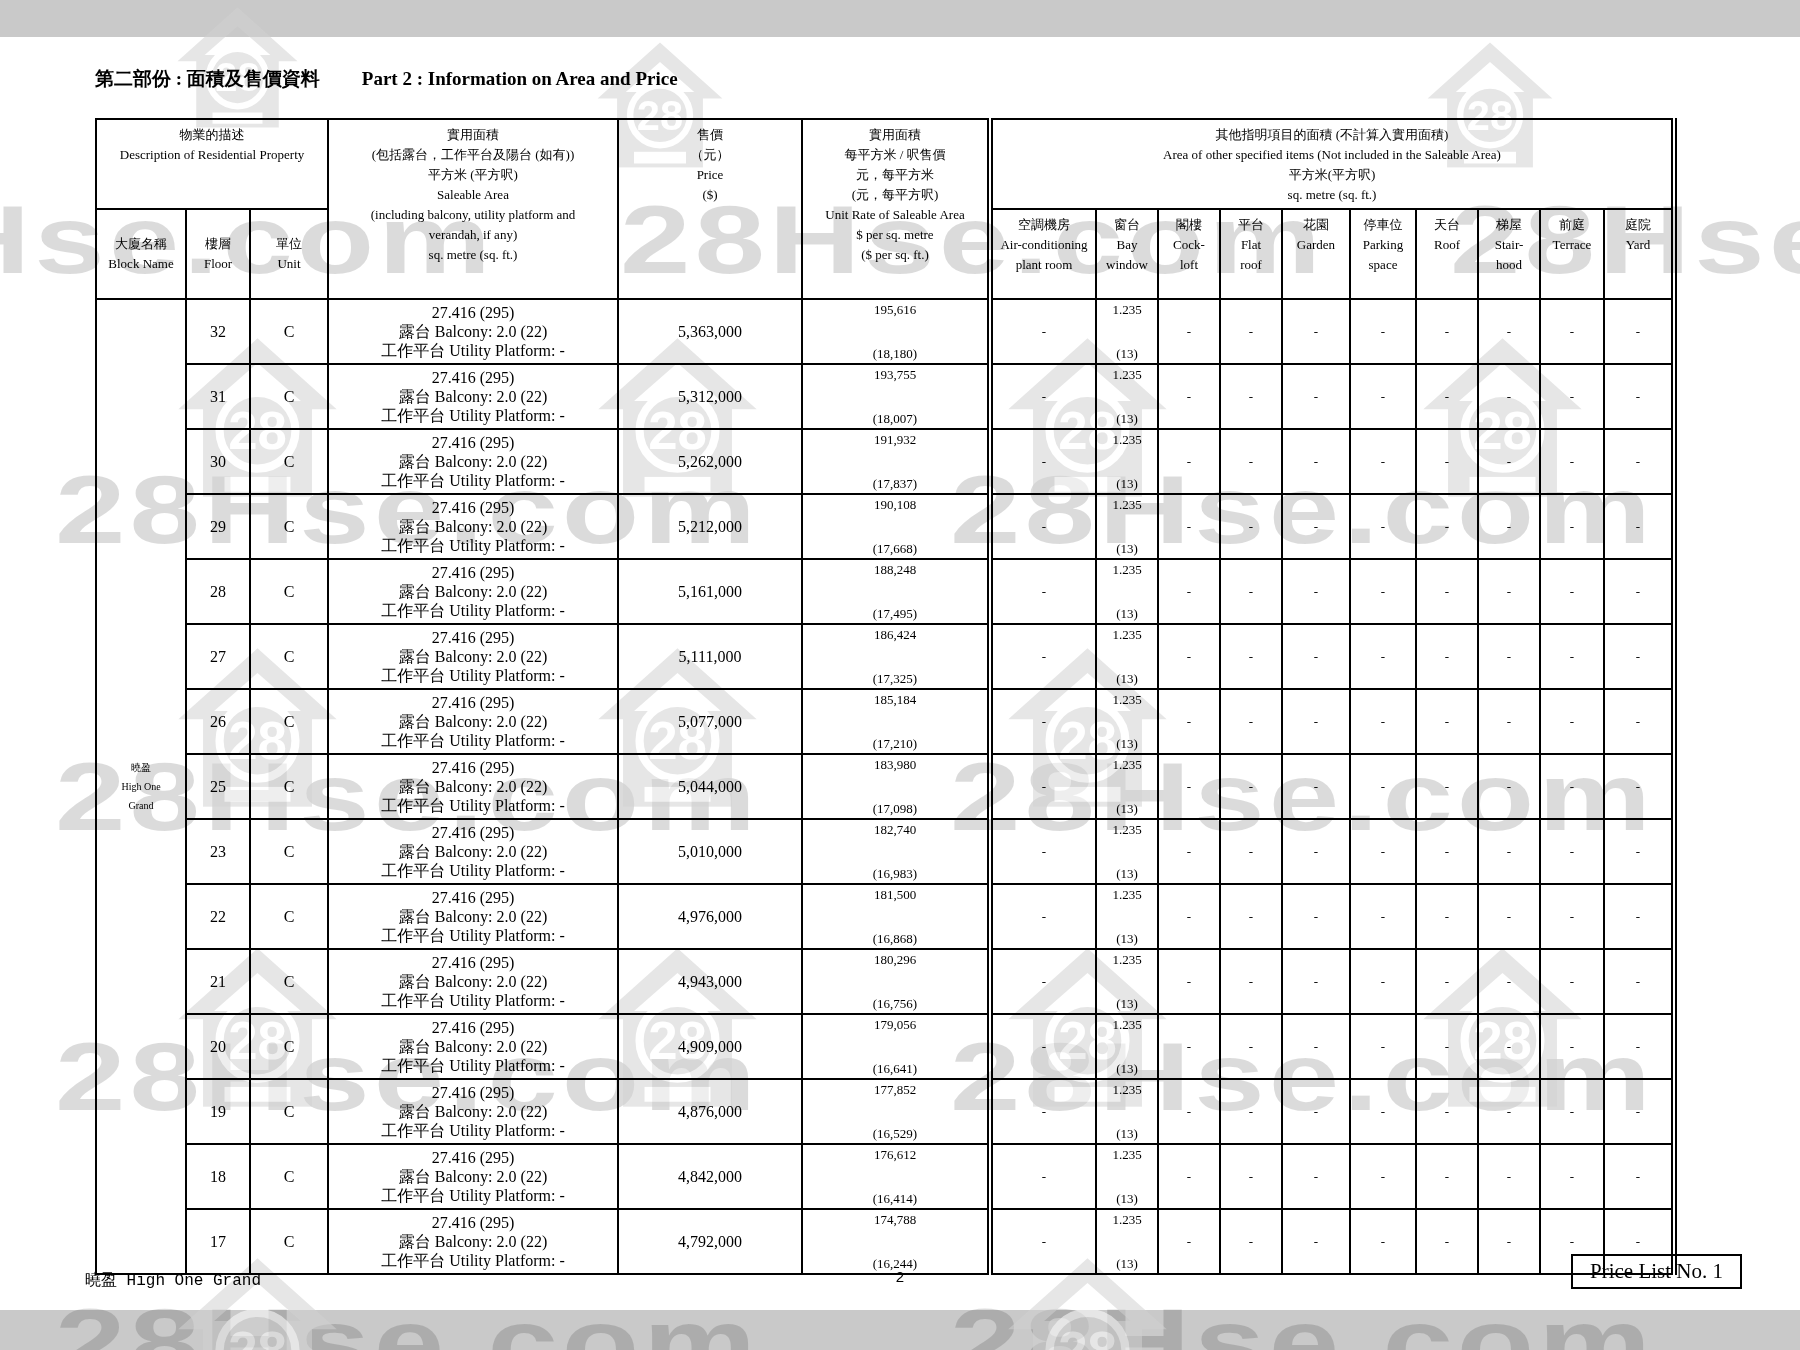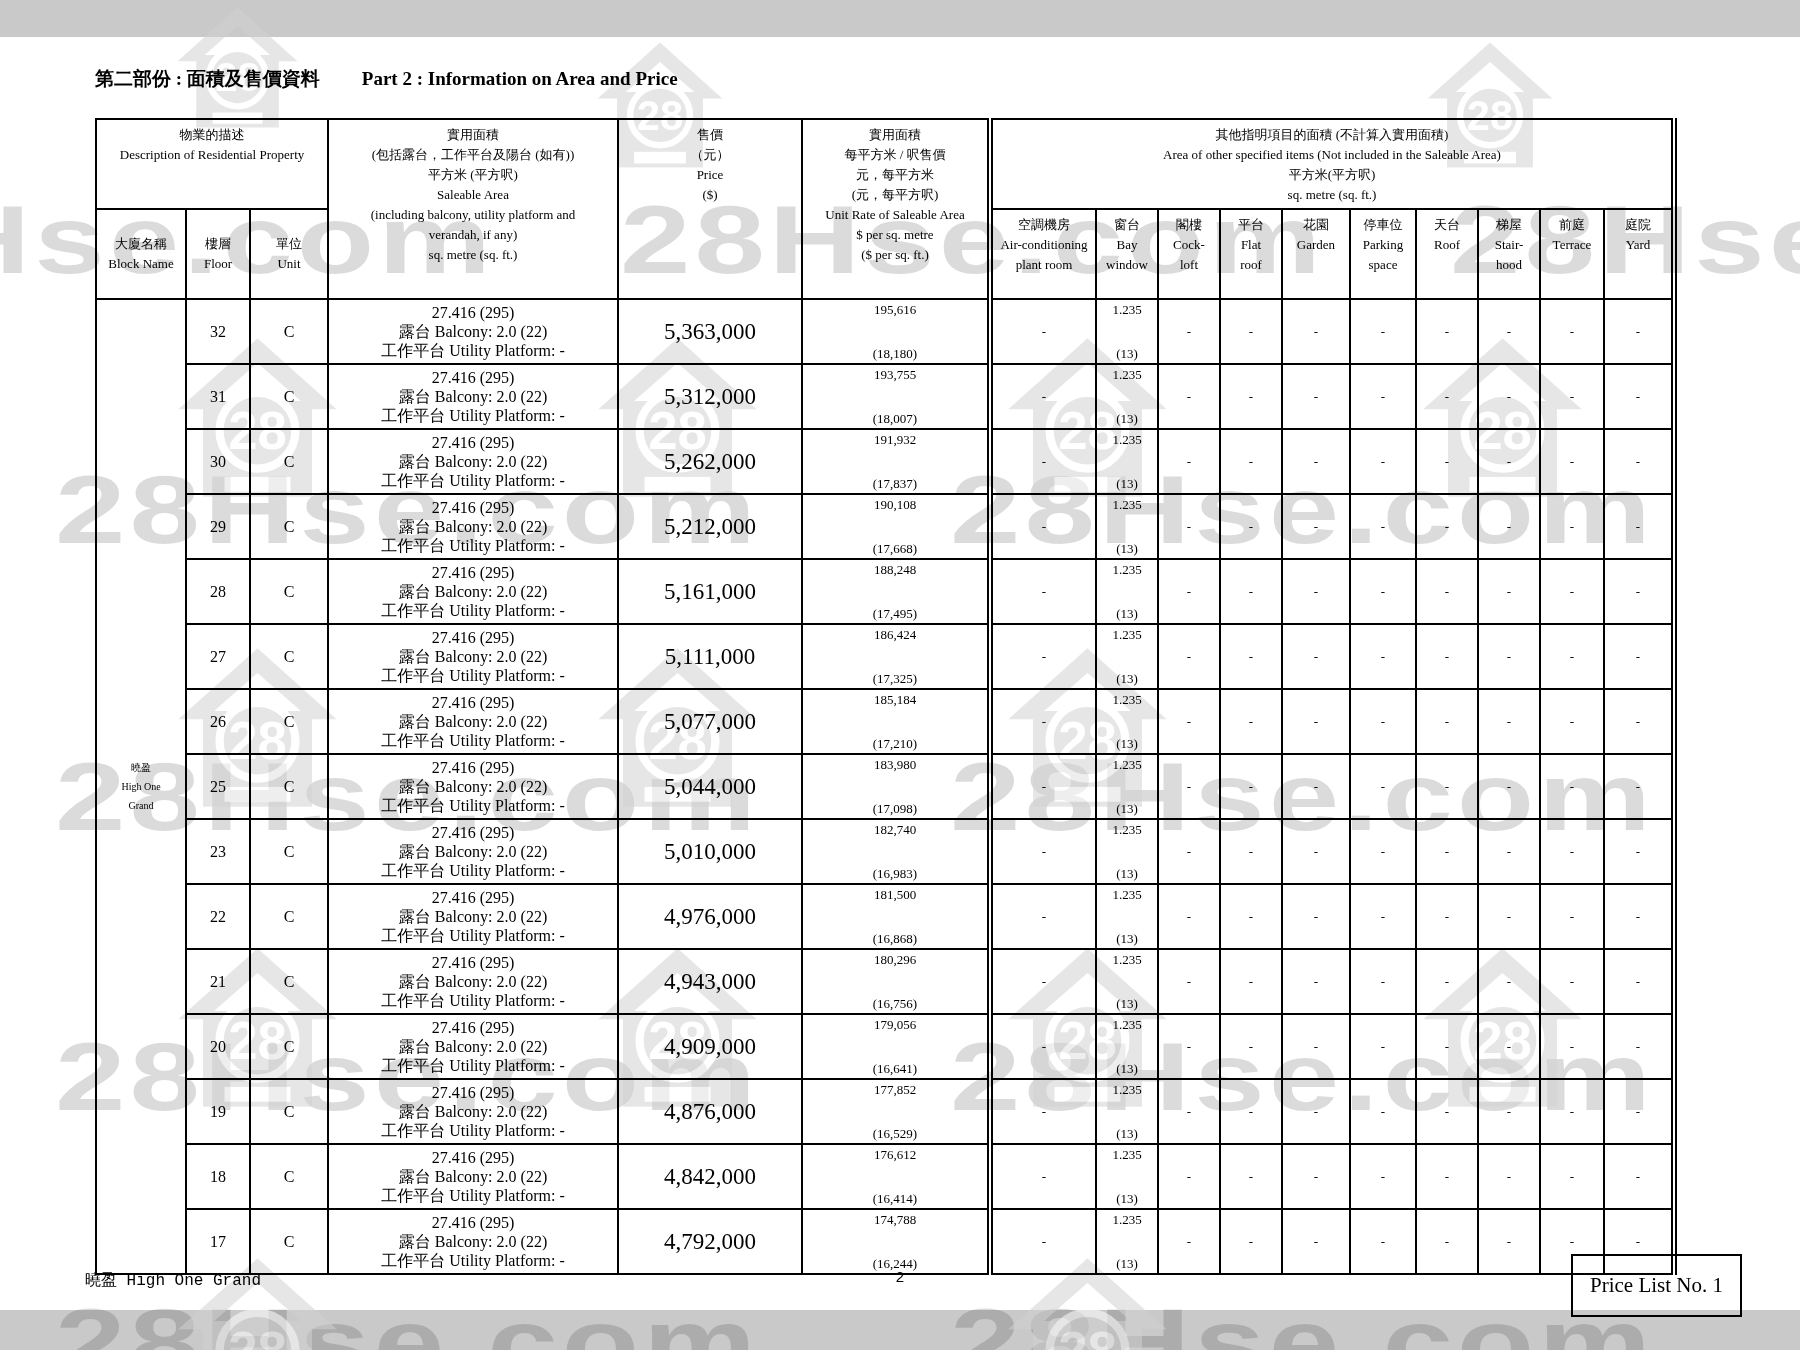--- a/index.html
+++ b/index.html
@@ -38,38 +38,38 @@
   .dbl-left{border-left:6px double #000;}
   .dbl-right{border-right:6px double #000;}
   .hline{font-size:13px;line-height:20px;}
   .top-align{vertical-align:top;}
   .pad-top{padding-top:5px;}
   thead tr.group-row{height:90px;}
   thead tr.sub-row{height:90px;}
   tbody tr{height:63px;}
   .sal-line{font-size:16px;line-height:19px;}
   .floor-cell,.unit-cell{font-size:16px;}
-  .price-cell{font-size:23px;}
+  .price-cell{font-size:16px;}
   .split{display:flex;flex-direction:column;justify-content:space-between;height:59px;padding:2px 0;}
   .split div{font-size:13px;line-height:15px;}
   .dash-cell{font-size:13px;}
   .block-cell div{font-size:10px;line-height:19px;}
 
   
   #footer-left{
     position:absolute;left:85px;top:1270px;z-index:2;
     font-family:Liberation Mono, monospace;font-size:16px;
   }
   #page-number{
     position:absolute;left:0;width:1800px;text-align:center;top:1268px;z-index:2;
     font-family:"Liberation Sans","DejaVu Sans",sans-serif;font-size:15px;
   }
   #pricelist-box{
     position:absolute;right:58px;top:1254px;z-index:2;
-    border:2px solid #000;padding:17px 17px;font-size:21px;background:transparent;
+    border:2px solid #000;padding:3px 17px;font-size:21px;background:transparent;
   }
 </style>
 </head>
 <body>
 
 <div class="band top"></div>
 <div class="band bottom"></div>
 
 <div id="watermarks">
     <div class="wm-text" style="left: -210px; top: 185px;">28Hse.com</div>

